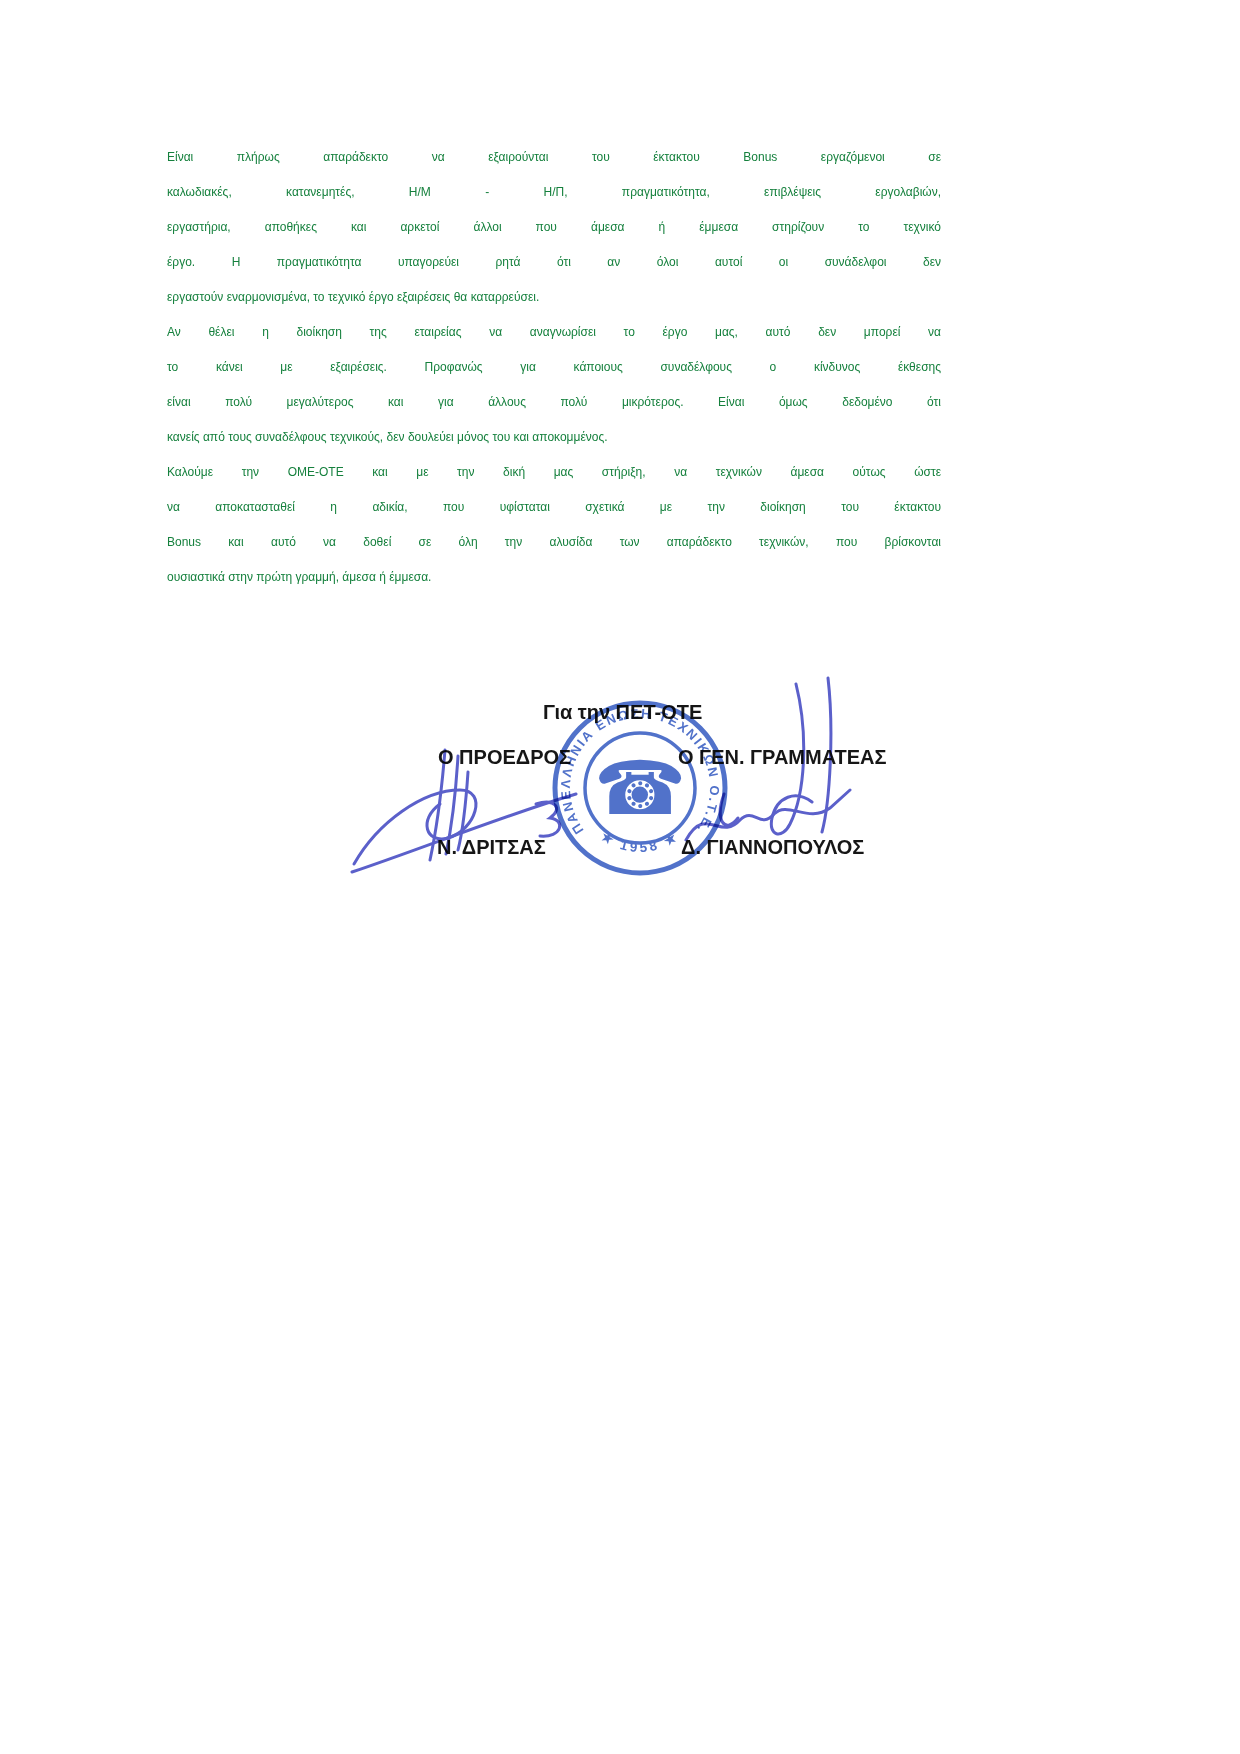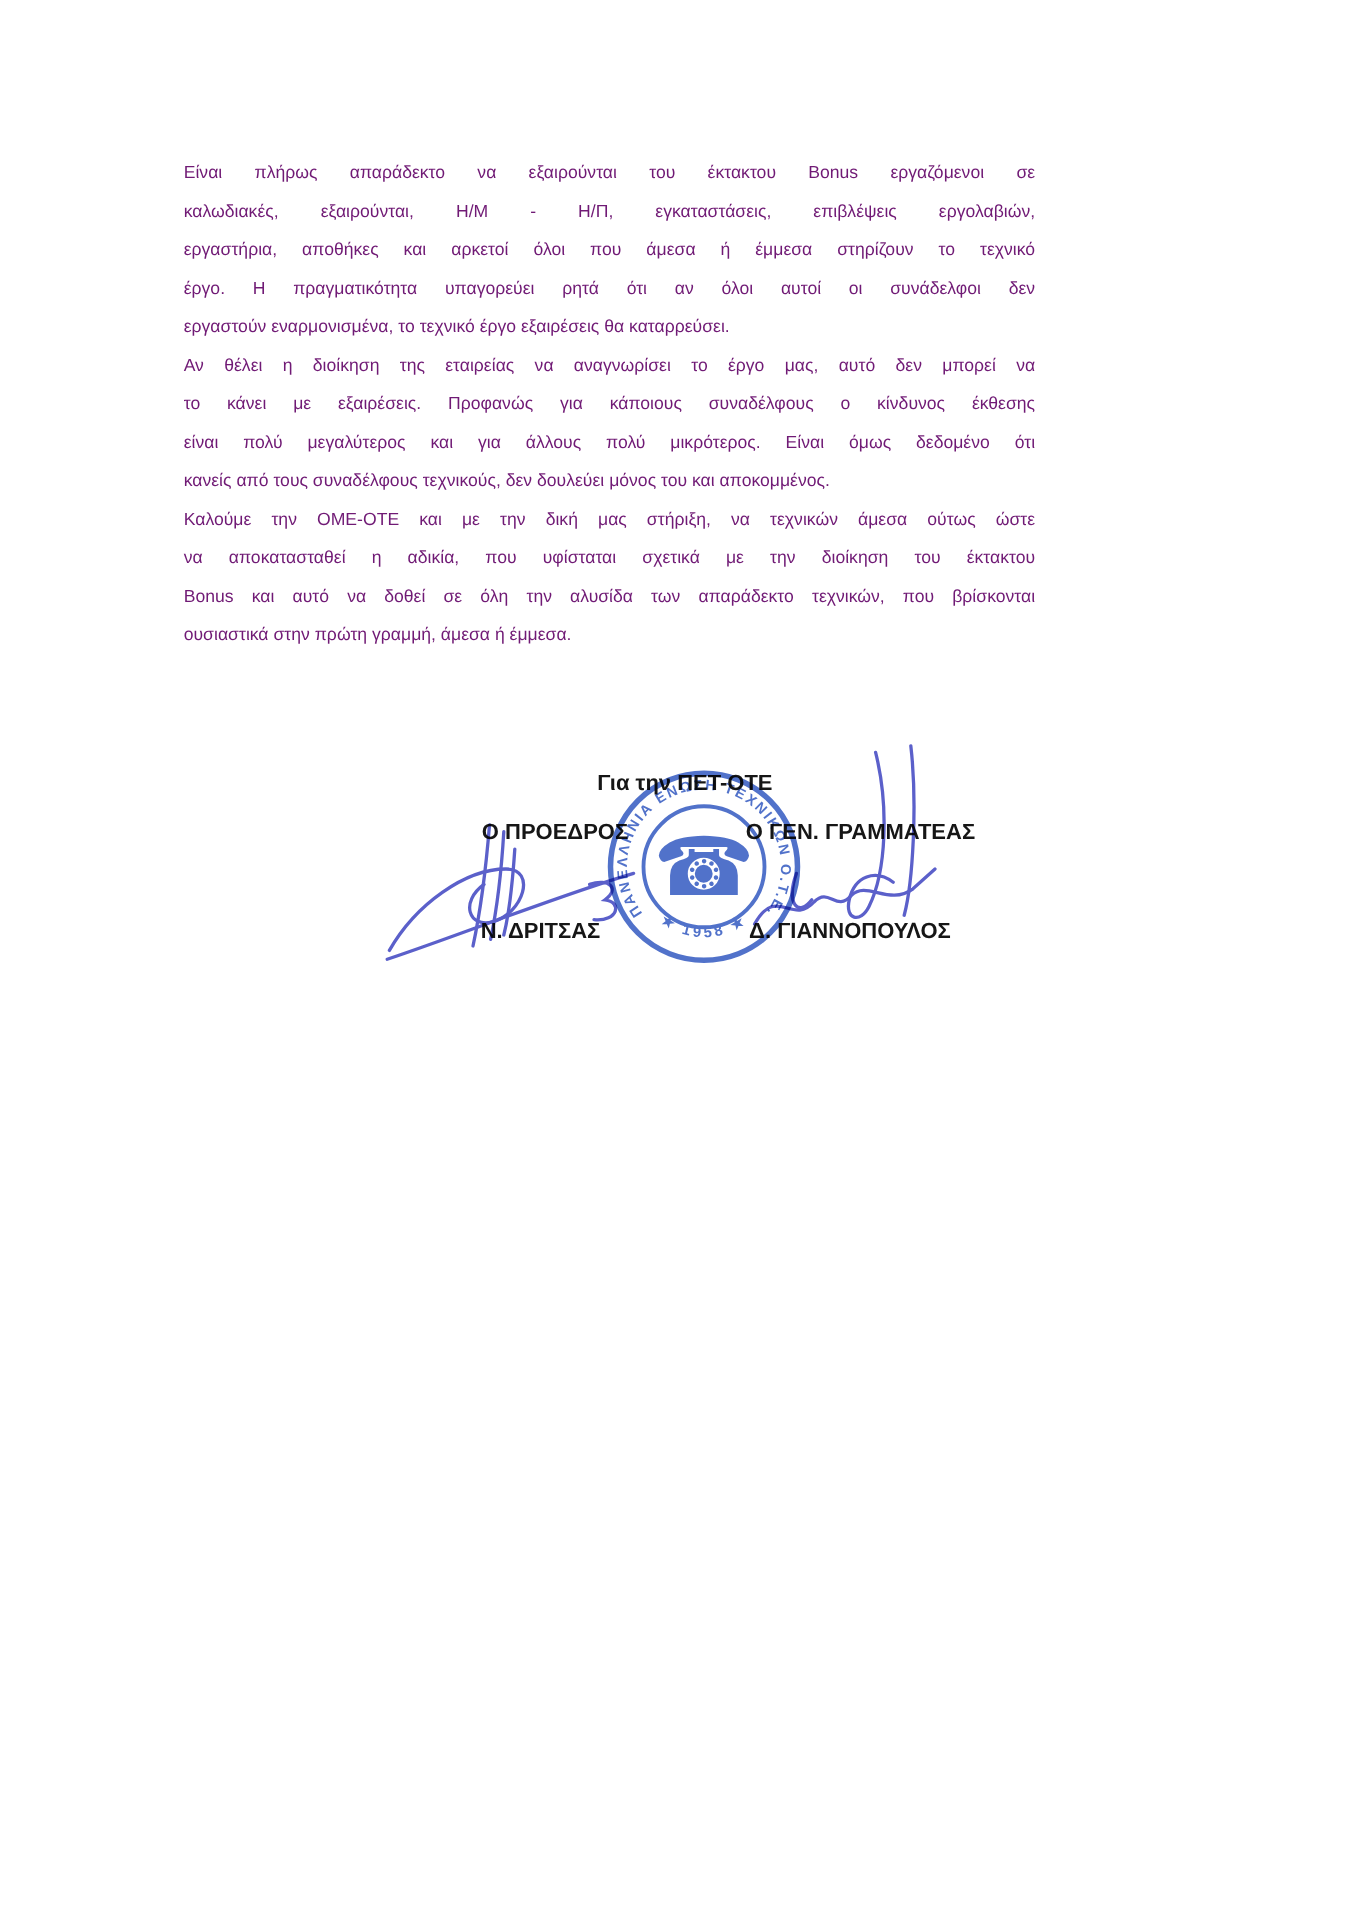--- a/index.html
+++ b/index.html
@@ -6,22 +6,22 @@
   .page{
     position:relative;
     width:1240px;height:1754px;
     background:#ffffff;
     font-family:"Liberation Sans", sans-serif;
     overflow:hidden;
   }
   .body-text{
     position:absolute;
     left:167px;top:140px;width:774px;
-    color:#701a75;
-    font-size:16px;
+    color:#15803d;
+    font-size:12px;
     line-height:35px;
   }
   .line{
     text-align:justify;
     text-align-last:justify;
     white-space:normal;
   }
   .line.last{
     text-align-last:left;
   }
@@ -48,22 +48,22 @@
   .sig-secretary{left:668px;top:672px;width:205px;height:205px;}
 </style>
 </head>
 <body>
 
 <div class="page">
 
   <div class="body-text">
     <div>
       <div class="line">Είναι πλήρως απαράδεκτο να εξαιρούνται του έκτακτου Bonus εργαζόμενοι σε</div>
-      <div class="line">καλωδιακές, εξαιρούνται, Η/Μ - Η/Π, εγκαταστάσεις, επιβλέψεις εργολαβιών,</div>
-      <div class="line">εργαστήρια, αποθήκες και αρκετοί όλοι που άμεσα ή έμμεσα στηρίζουν το τεχνικό</div>
+      <div class="line">καλωδιακές, κατανεμητές, Η/Μ - Η/Π, πραγματικότητα, επιβλέψεις εργολαβιών,</div>
+      <div class="line">εργαστήρια, αποθήκες και αρκετοί άλλοι που άμεσα ή έμμεσα στηρίζουν το τεχνικό</div>
       <div class="line">έργο. Η πραγματικότητα υπαγορεύει  ρητά ότι αν όλοι αυτοί οι συνάδελφοι δεν</div>
       <div class="line last">εργαστούν εναρμονισμένα, το τεχνικό έργο εξαιρέσεις θα καταρρεύσει.</div>
     </div>
     <div>
       <div class="line">Αν θέλει η διοίκηση της εταιρείας να αναγνωρίσει το έργο μας, αυτό δεν μπορεί να</div>
       <div class="line">το κάνει με εξαιρέσεις. Προφανώς για κάποιους  συναδέλφους ο κίνδυνος έκθεσης</div>
       <div class="line">είναι πολύ μεγαλύτερος και για άλλους πολύ μικρότερος. Είναι όμως δεδομένο ότι</div>
       <div class="line last">κανείς από τους συναδέλφους τεχνικούς, δεν δουλεύει μόνος του και αποκομμένος.</div>
     </div>
     <div>

